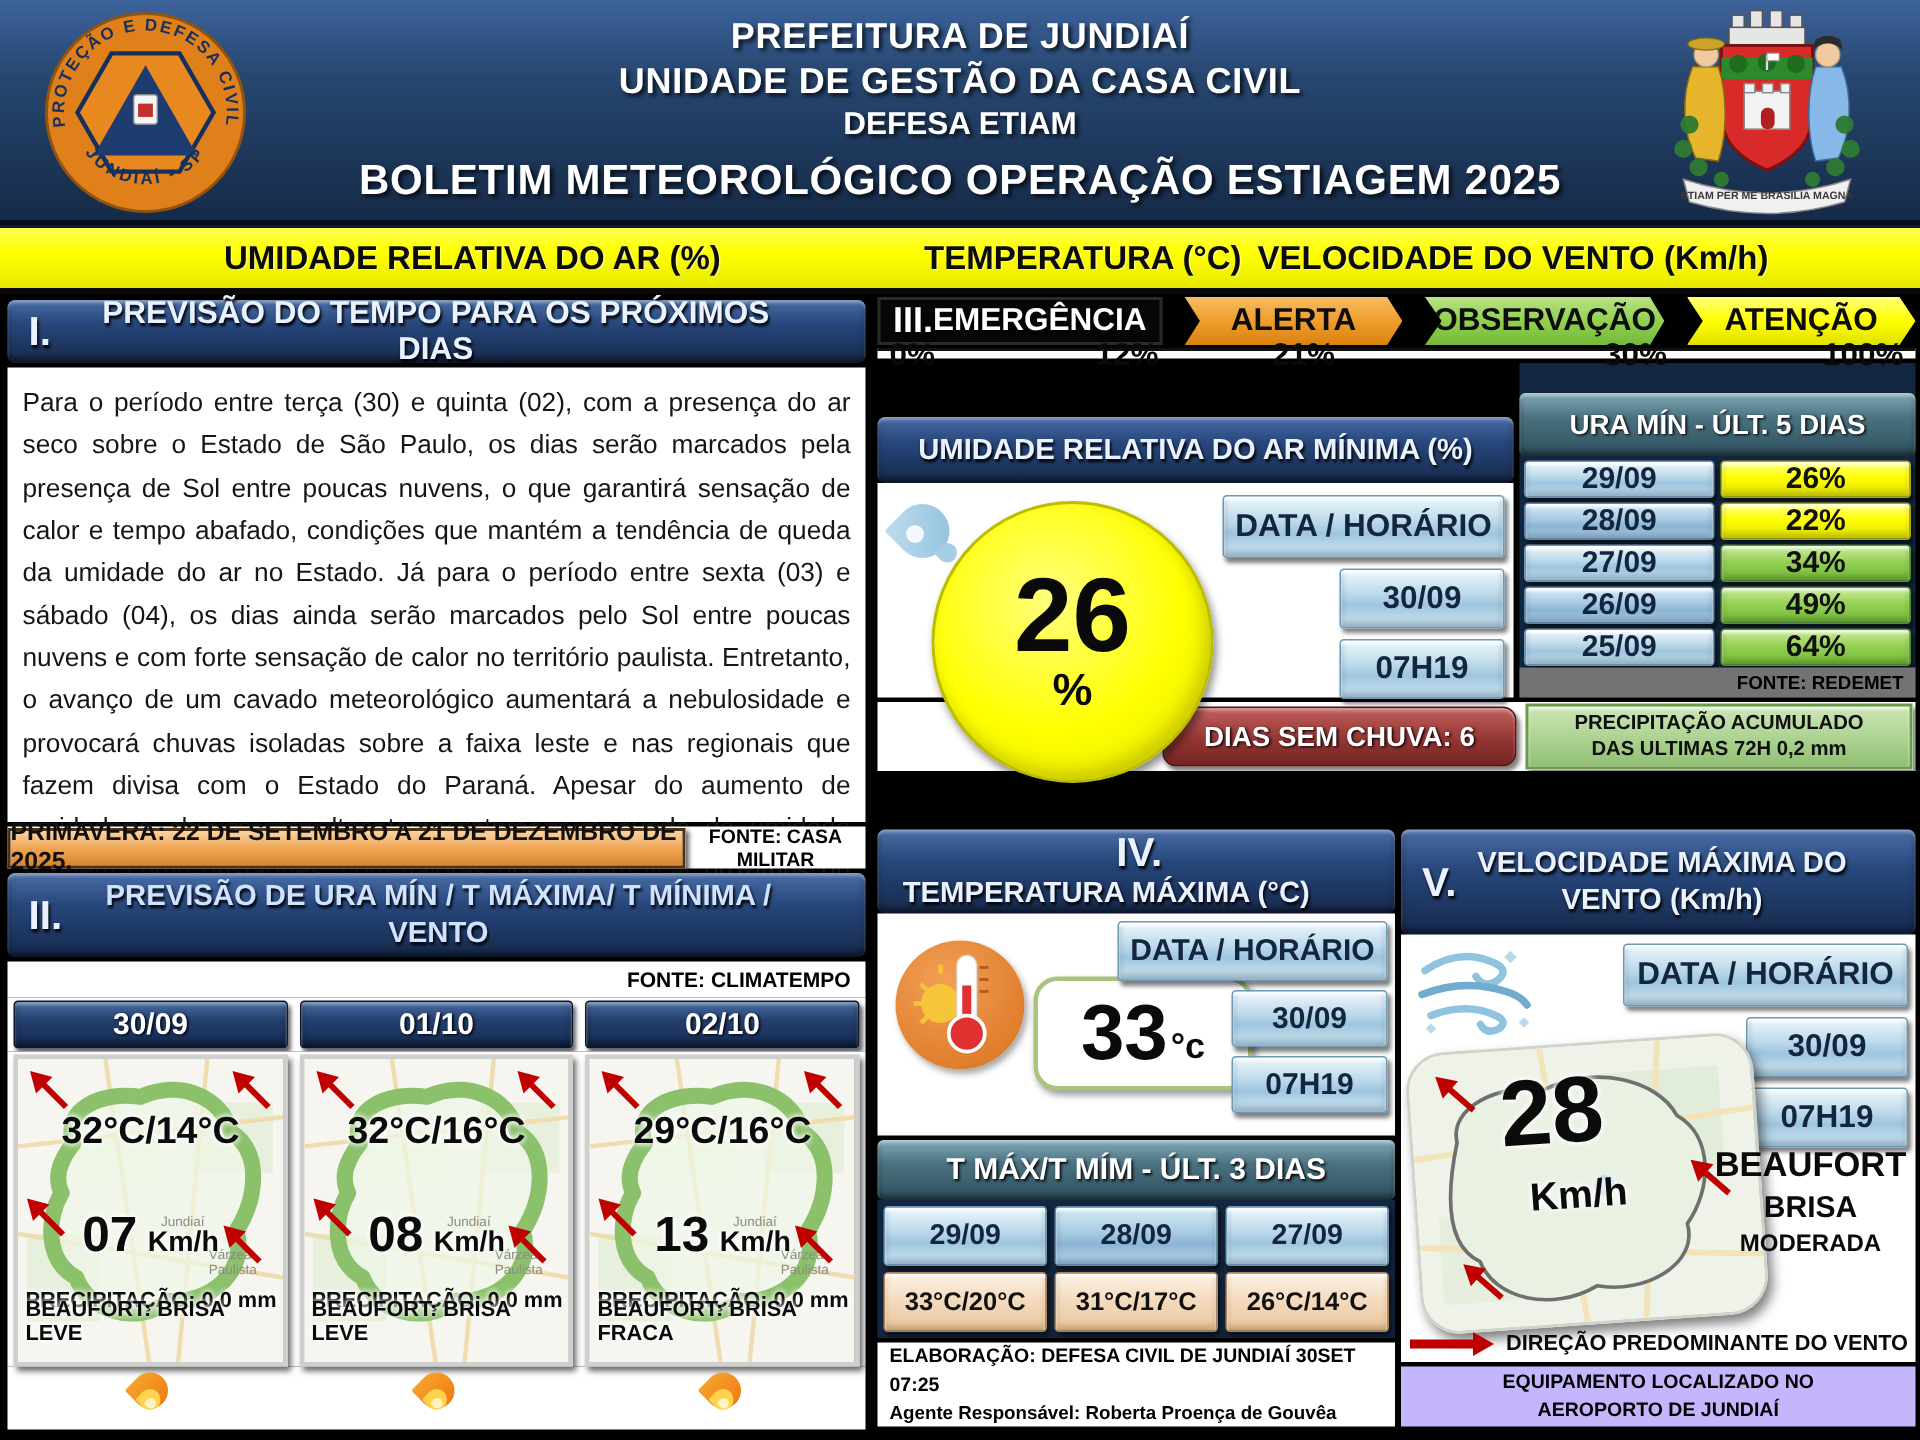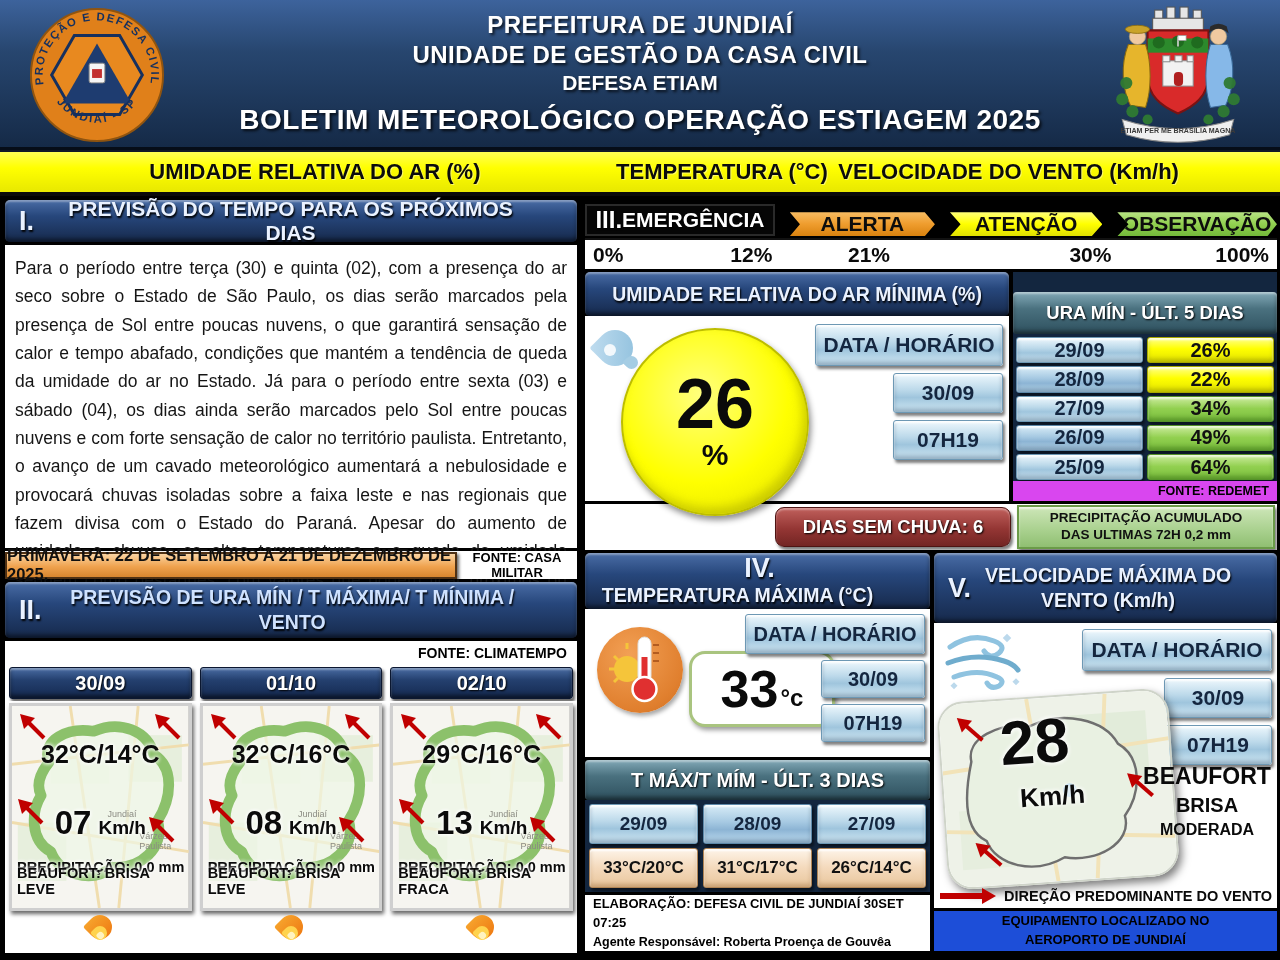--- a/index.html
+++ b/index.html
@@ -19,21 +19,21 @@
   
   .legendbar{height:46px;background:linear-gradient(180deg,#ffff55 0%,#ffff00 40%,#e8e800 100%);border-top:2px solid #101828;border-bottom:4px solid #0a0a0a;position:relative;}
   .legendbar span{position:absolute;top:50%;transform:translate(-50%,-50%);font-weight:bold;font-size:22px;color:#0c0c0c;white-space:nowrap;text-shadow:1px 1px 0 rgba(255,255,255,.4);}
   .lg0{left:24.6%;} .lg1{left:56.4%;} .lg2{left:78.8%;}
 
   
   .main{display:flex;height:757px;background:#000;}
   .col-left{width:582px;display:flex;flex-direction:column;background:#000;padding:0 3px;}
   .col-right{flex:1;display:flex;flex-direction:column;background:#000;padding:0 2px;}
 
-  .navy-bar{background:linear-gradient(180deg,#4a6da6 0%,#27477c 38%,#16294b 100%);color:#eaf2ff;border-radius:5px;box-shadow:inset 0 2px 2px rgba(255,255,255,.35),inset 0 -3px 4px rgba(0,0,0,.5),0 2px 3px rgba(0,0,0,.7);display:flex;align-items:center;text-shadow:1px 2px 2px #000;}
+  .navy-bar{background:linear-gradient(180deg,#4a6da6 0%,#27477c 38%,#16294b 100%);color:#eaf2ff;border-radius:5px;box-shadow:inset 0 2px 2px rgba(255,255,255,.35),inset 0 -3px 4px rgba(0,0,0,.5),0 2px 3px rgba(0,0,0,.7);display:flex;align-items:center;text-shadow:1px 2px 2px #000;margin-top:36px;}
   .teal-bar{background:linear-gradient(180deg,#83aab8 0%,#4a717f 40%,#2e505e 100%);color:#fff;border-radius:4px;box-shadow:inset 0 2px 2px rgba(255,255,255,.4),inset 0 -3px 4px rgba(0,0,0,.45);display:flex;align-items:center;justify-content:center;font-weight:bold;text-shadow:1px 1px 2px #000;}
   .roman{font-size:27px;font-weight:bold;padding:0 10px 0 14px;}
   .white{background:#fff;padding-left:32px;}
 
   
   .bx{display:flex;align-items:center;justify-content:center;font-weight:bold;border-radius:3px;}
   .b-blue{background:linear-gradient(180deg,#eef8fd 0%,#bcd9ea 42%,#9fc5dd 62%,#d2e9f4 100%);border:1px solid #6d98b4;box-shadow:inset 0 2px 2px rgba(255,255,255,.9),inset 0 -3px 4px rgba(25,60,95,.35),2px 3px 3px rgba(0,0,0,.5);color:#14263f;}
   .b-blue2{background:linear-gradient(180deg,#d8ecf7 0%,#a6c9e2 45%,#8cb4d4 65%,#c0ddf0 100%);border:1px solid #5d88a8;box-shadow:inset 0 2px 2px rgba(255,255,255,.9),inset 0 -3px 4px rgba(25,60,95,.4),2px 3px 3px rgba(0,0,0,.5);color:#14263f;}
   .b-navy{background:linear-gradient(180deg,#496ca3 0%,#24406f 40%,#142950 100%);color:#fff;border:1px solid #0b1730;box-shadow:inset 0 2px 2px rgba(255,255,255,.35),inset 0 -3px 4px rgba(0,0,0,.5),2px 3px 3px rgba(0,0,0,.6);text-shadow:1px 1px 2px #000;}
   .b-yellow{background:linear-gradient(180deg,#ffff8c 0%,#ffff00 45%,#e3e300 100%);border:1px solid #a8a800;box-shadow:inset 0 2px 2px rgba(255,255,255,.8),inset 0 -3px 4px rgba(120,120,0,.4),2px 3px 3px rgba(0,0,0,.5);color:#111;}
@@ -66,21 +66,21 @@
   .ov-beau{bottom:11px;font-size:14.5px;font-weight:bold;text-align:left;padding-left:5px;}
   .maplbl{position:absolute;font-size:9px;color:#8b8b83;text-shadow:none;font-weight:normal;}
   .flames{flex:1;align-items:center;}
   .flames>div{flex:1;display:flex;align-items:center;justify-content:center;height:100%;}
   .flame{position:relative;width:30px;height:38px;}
   .flame .f1{position:absolute;left:3px;top:2px;width:24px;height:24px;background:linear-gradient(180deg,#f6a12b,#ef7d14);border-radius:2px 50% 50% 50%;transform:rotate(-45deg);}
   .flame .f2{position:absolute;left:8px;top:13px;width:14px;height:14px;background:#ffd34d;border-radius:2px 50% 50% 50%;transform:rotate(-45deg);}
   .flame .f3{position:absolute;left:12px;top:19px;width:7px;height:7px;background:#fff3c0;border-radius:2px 50% 50% 50%;transform:rotate(-45deg);}
 
   
-  .levels{height:46px;display:flex;gap:15px;padding:2px 1px;background:#000;align-items:flex-end;}
+  .levels{height:46px;display:flex;gap:15px;padding:2px 1px;background:#000;}
   .lvl{display:flex;align-items:center;justify-content:center;font-weight:bold;font-size:21px;color:#0d0d0d;}
   .lvl-em{flex:1.28;background:#060606;color:#fff;border:2px solid #2a2a2a;text-shadow:1px 1px 2px #000;}
   .lvl-em .rn{font-size:24px;}
   .lvl-al{flex:1;background:linear-gradient(180deg,#f7bc62 0%,#ef9d2e 50%,#d9820f 100%);clip-path:polygon(0 0,93% 0,100% 50%,93% 100%,0 100%,7% 50%);}
   .lvl-at{flex:1.05;background:linear-gradient(180deg,#ffff7a 0%,#ffff00 50%,#e0e000 100%);clip-path:polygon(0 0,93% 0,100% 50%,93% 100%,0 100%,7% 50%);}
   .lvl-ob{flex:1.1;background:linear-gradient(180deg,#b8e384 0%,#92d050 50%,#74b93a 100%);clip-path:polygon(0 0,94% 0,100% 50%,94% 100%,0 100%,7% 50%);}
   .scale{height:34px;background:#fff;position:relative;margin:0 1px;border-top:2px solid #111;}
   .scale span{position:absolute;top:50%;transform:translateY(-50%);font-weight:bold;font-size:21px;color:#0a0a0a;}
   .tk0{left:8px;} .tk1{left:21%;} .tk2{left:38%;} .tk3{left:70%;} .tk4{right:8px;}
 
@@ -103,21 +103,21 @@
   .strip3 .sp{width:184px;}
   .dias-box{width:236px;height:40px;background:linear-gradient(180deg,#c0605c 0%,#943634 55%,#732523 100%);border:1px solid #4e1413;border-radius:9px;box-shadow:inset 0 2px 2px rgba(255,255,255,.35),2px 3px 3px rgba(0,0,0,.5);color:#fff;font-weight:bold;font-size:18.5px;display:flex;align-items:center;justify-content:center;text-shadow:1px 1px 2px #000;}
   .precip-box{flex:1;height:44px;background:linear-gradient(180deg,#cde6b8 0%,#a8d08d 60%,#90bf72 100%);border:2px solid #6a9b48;box-shadow:inset 0 2px 2px rgba(255,255,255,.7),2px 3px 3px rgba(0,0,0,.5);display:flex;flex-direction:column;align-items:center;justify-content:center;font-weight:bold;font-size:13.5px;color:#101010;line-height:1.25;}
 
   .ura{flex:1;display:flex;flex-direction:column;background:#13263f;}
   .ura-head{height:42px;font-size:18.5px;margin-top:20px;}
   .ura-rows{flex:1;display:flex;flex-direction:column;gap:3px;padding:3px 3px 1px 3px;}
   .ura-row{flex:1;display:flex;gap:4px;}
   .ura-row .d{flex:1;font-size:20px;}
   .ura-row .v{flex:1;font-size:20px;}
-  .ura-fonte{height:20px;background:#d946ef;display:flex;align-items:center;justify-content:flex-end;padding-right:8px;font-weight:bold;font-size:12.5px;color:#000;}
+  .ura-fonte{height:20px;background:#737373;display:flex;align-items:center;justify-content:flex-end;padding-right:8px;font-weight:bold;font-size:12.5px;color:#000;}
 
   
   .bottom-row{flex:1;display:flex;gap:4px;margin:0 1px 2px 1px;}
   .sec4{width:345px;display:flex;flex-direction:column;}
   .sec4-head{height:56px;flex-direction:column;}
   .sec4-ttl{flex:1;text-align:center;font-size:19.5px;font-weight:bold;padding-right:40px;}
   .sec4-body{height:148px;background:#fff;position:relative;}
   .thermo{position:absolute;left:12px;top:18px;width:86px;height:86px;border-radius:50%;background:radial-gradient(circle at 38% 32%,#f2a055,#e07f2e 70%,#cc6e22);box-shadow:2px 3px 4px rgba(0,0,0,.35);}
   .t33{position:absolute;left:104px;top:42px;width:146px;height:76px;background:#fff;border:3px solid #a9c47f;border-radius:16px;box-shadow:2px 3px 5px rgba(0,0,0,.4);display:flex;align-items:center;justify-content:center;color:#0a0a0a;}
   .t33 .v{font-size:52px;font-weight:bold;} .t33 .u{font-size:24px;font-weight:bold;margin:18px 0 0 2px;}
@@ -144,21 +144,21 @@
   .vmap svg{width:100%;height:100%;}
   .v28{position:absolute;left:66px;top:88px;font-size:62px;font-weight:bold;color:#0b0b0b;text-shadow:0 0 5px #fff,0 0 5px #fff;transform:rotate(-4deg);line-height:1;}
   .vkm{position:absolute;left:86px;top:158px;font-size:26px;font-weight:bold;color:#0b0b0b;text-shadow:0 0 5px #fff,0 0 5px #fff;transform:rotate(-4deg);}
   .beaufort{position:absolute;right:6px;top:138px;width:128px;text-align:center;color:#0a0a0a;font-weight:bold;line-height:1.35;}
   .beaufort .b1{font-size:23px;} .beaufort .b2{font-size:20px;font-weight:600;} .beaufort .b3{font-size:16px;font-weight:600;}
   .direcao{position:absolute;left:6px;bottom:4px;display:flex;align-items:center;gap:8px;}
   .rarrow{position:relative;width:56px;height:16px;}
   .rarrow .shaft{position:absolute;left:0;top:5px;width:42px;height:6px;background:#c00000;}
   .rarrow .head{position:absolute;right:0;top:0;width:0;height:0;border-left:14px solid #c00000;border-top:8px solid transparent;border-bottom:8px solid transparent;}
   .direcao span{font-weight:bold;font-size:14.5px;color:#0a0a0a;}
-  .equip{height:40px;background:#1d4ed8;margin-top:3px;display:flex;flex-direction:column;align-items:center;justify-content:center;font-weight:bold;color:#000;font-size:13px;line-height:1.45;}
+  .equip{height:40px;background:#c4b5fd;margin-top:3px;display:flex;flex-direction:column;align-items:center;justify-content:center;font-weight:bold;color:#000;font-size:13px;line-height:1.45;}
 
   .arrowNW{position:absolute;width:34px;height:34px;}
 </style>
 </head>
 <body>
 
 <div class="page">
 
   <header class="topbar">
     <div class="logo">
@@ -398,22 +398,22 @@
     </div>
 
     <div class="col-right">
 
       <div class="levels">
         <div class="lvl lvl-em">
             <span class="rn">III.</span>
             <span>EMERGÊNCIA</span>
           </div>
         <div class="lvl lvl-al">ALERTA</div>
+        <div class="lvl lvl-ob">OBSERVAÇÃO</div>
         <div class="lvl lvl-at">ATENÇÃO</div>
-        <div class="lvl lvl-ob">OBSERVAÇÃO</div>
       </div>
 
       <div class="scale">
         <span class="tk0">0%</span>
         <span class="tk1">12%</span>
         <span class="tk2">21%</span>
         <span class="tk3">30%</span>
         <span class="tk4">100%</span>
       </div>
 

